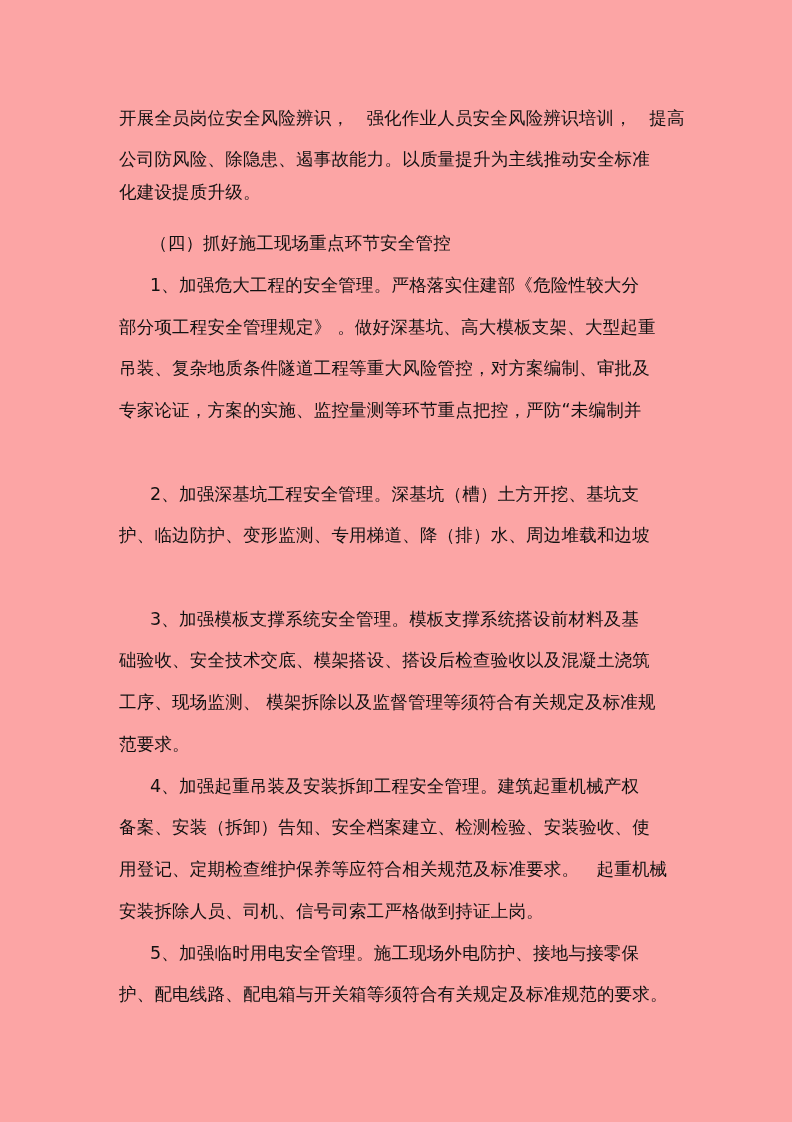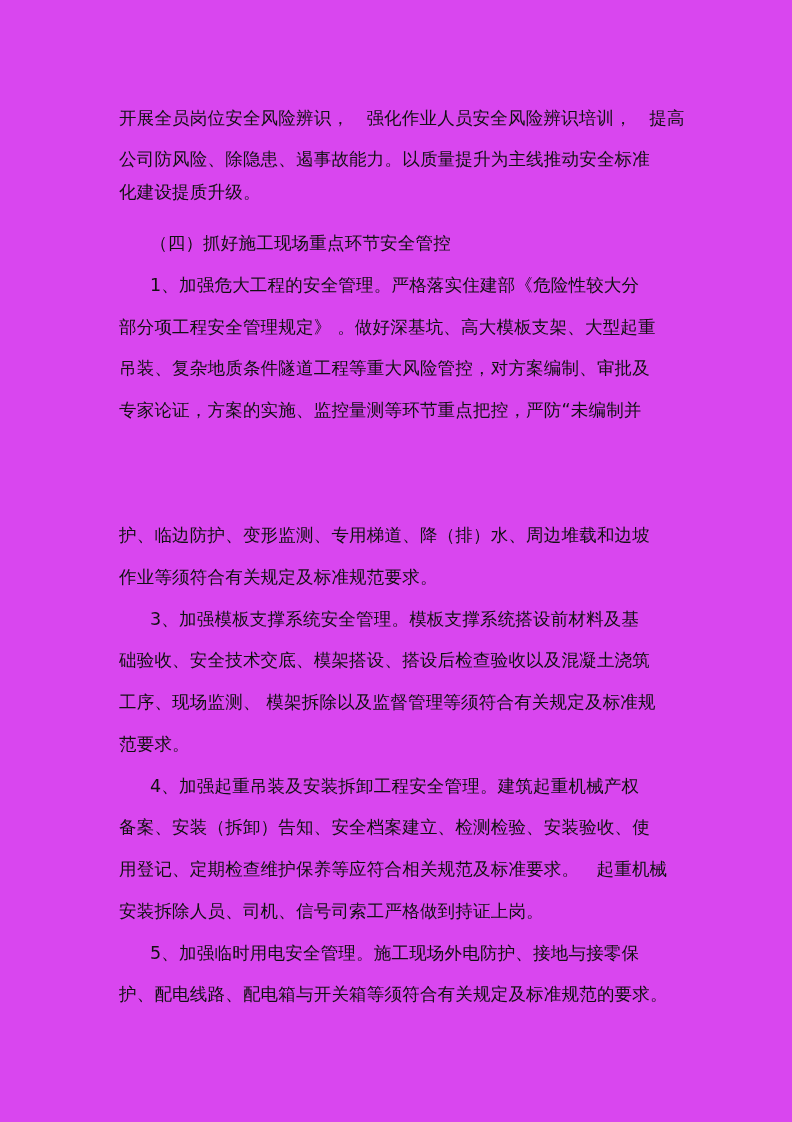--- a/index.html
+++ b/index.html
@@ -1,19 +1,19 @@
 <!DOCTYPE html>
 <html><head>
   <meta charset="utf-8">
   <style>
     html, body { margin: 0; padding: 0; background: #ffffff; }
     body { width: 792px; height: 1122px; position: relative; overflow: hidden; }
     .page {
       position: absolute; left: 0; top: 0; width: 792px; height: 1122px;
-      background: #d946ef;
+      background: #fca5a5;
       font-family: "DejaVu Sans", "Liberation Sans", sans-serif;
       color: #111111;
     }
     .line {
       position: absolute;
       left: 119px;
       font-size: 17.5px;
       line-height: 24px;
       white-space: pre;
       letter-spacing: 0.2px;
@@ -25,22 +25,22 @@
 
 <div class="page">
   <div class="line" style="top:106px">开展全员岗位安全风险辨识，   强化作业人员安全风险辨识培训，   提高</div>
   <div class="line" style="top:147px">公司防风险、除隐患、遏事故能力。以质量提升为主线推动安全标准</div>
   <div class="line" style="top:180px">化建设提质升级。</div>
   <div class="line indent" style="top:231px">（四）抓好施工现场重点环节安全管控</div>
   <div class="line indent" style="top:273px">1、加强危大工程的安全管理。严格落实住建部《危险性较大分</div>
   <div class="line" style="top:315px">部分项工程安全管理规定》 。做好深基坑、高大模板支架、大型起重</div>
   <div class="line" style="top:356px">吊装、复杂地质条件隧道工程等重大风险管控，对方案编制、审批及</div>
   <div class="line" style="top:398px">专家论证，方案的实施、监控量测等环节重点把控，严防“未编制并</div>
+  <div class="line indent" style="top:482px">2、加强深基坑工程安全管理。深基坑（槽）土方开挖、基坑支</div>
   <div class="line" style="top:523px">护、临边防护、变形监测、专用梯道、降（排）水、周边堆载和边坡</div>
-  <div class="line" style="top:565px">作业等须符合有关规定及标准规范要求。</div>
   <div class="line indent" style="top:607px">3、加强模板支撑系统安全管理。模板支撑系统搭设前材料及基</div>
   <div class="line" style="top:648px">础验收、安全技术交底、模架搭设、搭设后检查验收以及混凝土浇筑</div>
   <div class="line" style="top:690px">工序、现场监测、 模架拆除以及监督管理等须符合有关规定及标准规</div>
   <div class="line" style="top:732px">范要求。</div>
   <div class="line indent" style="top:774px">4、加强起重吊装及安装拆卸工程安全管理。建筑起重机械产权</div>
   <div class="line" style="top:815px">备案、安装（拆卸）告知、安全档案建立、检测检验、安装验收、使</div>
   <div class="line" style="top:857px">用登记、定期检查维护保养等应符合相关规范及标准要求。   起重机械</div>
   <div class="line" style="top:899px">安装拆除人员、司机、信号司索工严格做到持证上岗。</div>
   <div class="line indent" style="top:941px">5、加强临时用电安全管理。施工现场外电防护、接地与接零保</div>
   <div class="line" style="top:982px">护、配电线路、配电箱与开关箱等须符合有关规定及标准规范的要求。</div>

